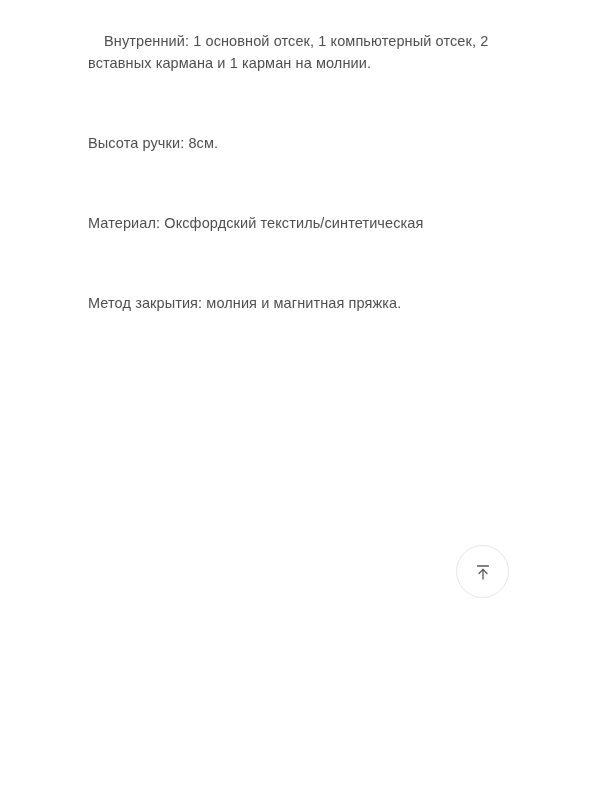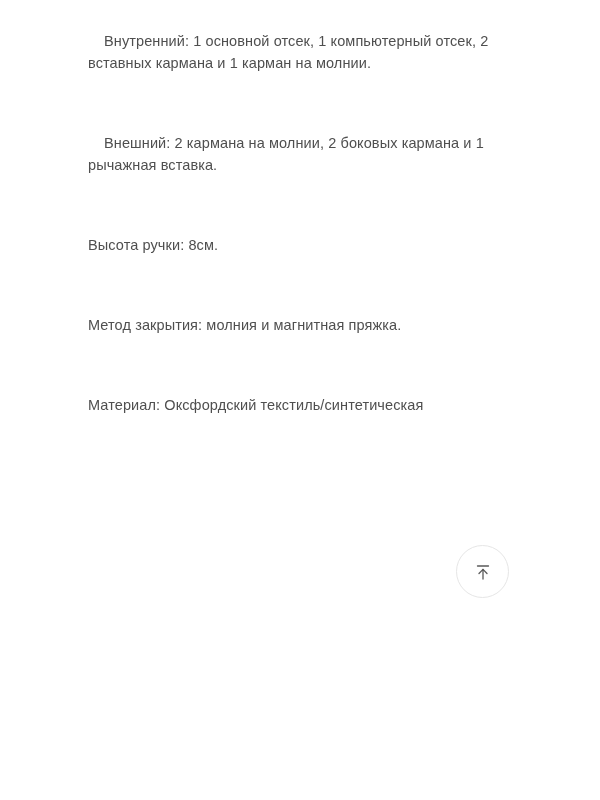--- a/index.html
+++ b/index.html
@@ -68,24 +68,23 @@
     display: block;
   }
 </style>
 </head>
 <body>
 
 <div class="page">
 
   <ul class="spec-list">
     <li class="spec-item wrap">Внутренний: 1 основной отсек, 1 компьютерный отсек, 2 вставных кармана и 1 карман на молнии.</li>
-    <li class="spec-item wrap">Внешний: 2 кармана на молнии, 2 боковых кармана и 1 рычажная вставка.</li>
     <li class="spec-item">Высота ручки: 8см.</li>
+    <li class="spec-item">Материал: Оксфордский текстиль/синтетическая</li>
     <li class="spec-item">Метод закрытия: молния и магнитная пряжка.</li>
-    <li class="spec-item">Материал: Оксфордский текстиль/синтетическая</li>
   </ul>
 
   <div class="scroll-top-button">
     <span>
       <svg width="20" height="20" viewBox="0 0 20 20" fill="none" stroke="#5a5a5a" stroke-width="1.3" stroke-linecap="round" stroke-linejoin="round">
         <line x1="4.5" y1="4" x2="15.5" y2="4"></line>
         <line x1="10" y1="7.5" x2="10" y2="17"></line>
         <polyline points="6,11.5 10,7.4 14,11.5"></polyline>
       </svg>
     </span>

